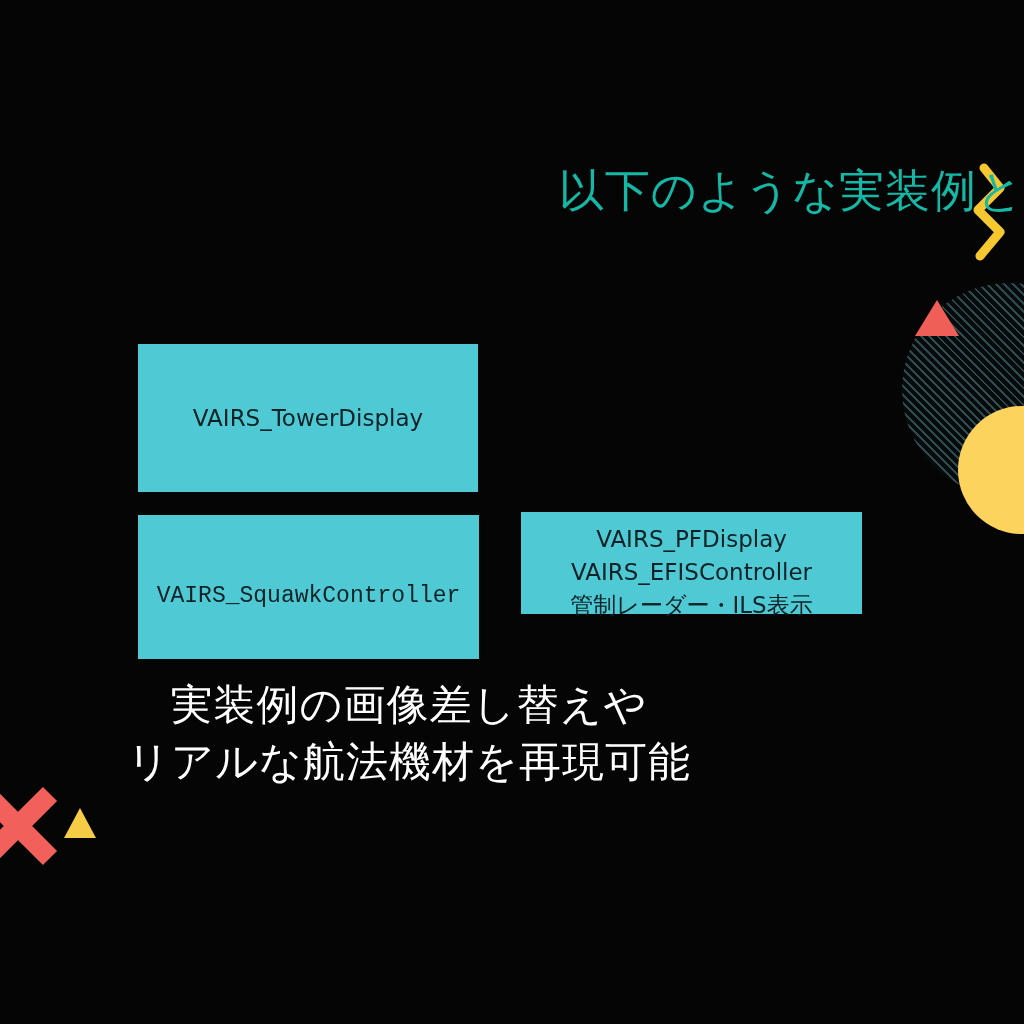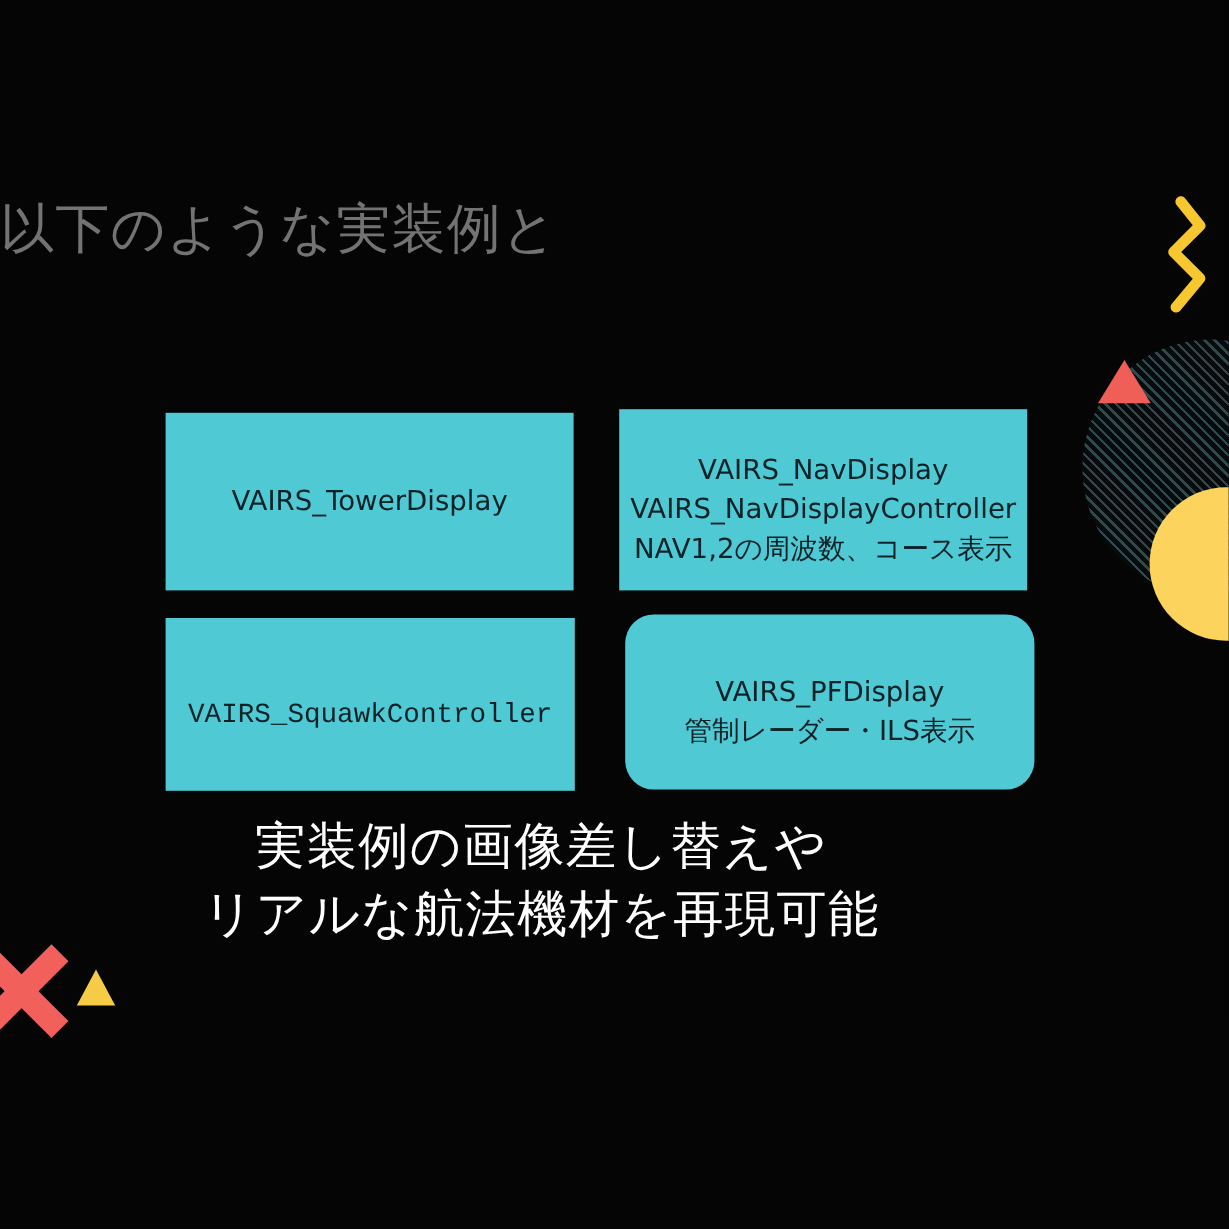--- a/index.html
+++ b/index.html
@@ -73,22 +73,22 @@
     border-right: 16px solid transparent;
     border-bottom: 30px solid #f6cb46;
   }
 
   
   #headline {
     position: absolute;
     left: 0;
     top: 160px;
     width: 1024px;
-    text-align: left;
-    color: #737373;
+    text-align: right;
+    color: #14b8a6;
     font-size: 45px;
     line-height: 62px;
     letter-spacing: 1px;
     font-weight: 400;
   }
   #headline .hl-line { display: block; white-space: nowrap; }
 
   
   .card {
     position: absolute;
@@ -101,38 +101,37 @@
     font-size: 23px;
     line-height: 33px;
     letter-spacing: 0px;
   }
   .card .card-lines { display: block; width: 100%; }
   .card .card-line { display: block; white-space: nowrap; }
 
   #card-tower       { left: 138px; top: 344px; width: 340px; height: 148px; }
   #card-nav         { left: 516px; top: 341px; width: 340px; height: 151px; }
   #card-squawk      { left: 138px; top: 515px; width: 341px; height: 144px; font-family: Liberation Mono, monospace; }
-  #card-pfd         { left: 521px; top: 512px; width: 341px; height: 146px; border-radius: 24px; }
+  #card-pfd         { left: 521px; top: 512px; width: 341px; height: 102px; }
 
   #card-nav    .card-lines,
   #card-squawk .card-lines,
   #card-pfd    .card-lines { transform: translateY(9px); }
 
   
   #footer-text {
     position: absolute;
     left: 0;
     top: 676px;
     width: 818px;
     text-align: center;
     color: #ffffff;
     font-size: 42px;
     line-height: 57px;
     letter-spacing: 1px;
-    padding-left: 42px;
   }
   #footer-text .ft-line { display: block; white-space: nowrap; }
 </style>
 </head>
 <body>
 
 <div id="slide">
 
   <svg class="deco" id="deco-squiggle" viewBox="0 0 52 100">
     <path d="M22 6 L38 26 L16 48 L38 70 L18 94" fill="none" stroke="#f6c72e" stroke-width="9" stroke-linecap="round" stroke-linejoin="round"></path>
@@ -154,37 +153,31 @@
   <div id="headline">
     <span class="hl-line">以下のような実装例と</span>
   </div>
 
   <div class="card" id="card-tower">
     <span class="card-lines">
       <span class="card-line">VAIRS_TowerDisplay</span>
     </span>
   </div>
 
-  <div class="card" id="card-nav">
-    <span class="card-lines">
-      <span class="card-line">VAIRS_NavDisplay</span>
-      <span class="card-line">VAIRS_NavDisplayController</span>
-      <span class="card-line">NAV1,2の周波数、コース表示</span>
-    </span>
-  </div>
 
   <div class="card" id="card-squawk">
     <span class="card-lines">
       <span class="card-line">VAIRS_SquawkController</span>
     </span>
   </div>
 
   <div class="card" id="card-pfd">
     <span class="card-lines">
       <span class="card-line">VAIRS_PFDisplay</span>
+      <span class="card-line">VAIRS_EFISController</span>
       <span class="card-line">管制レーダー・ILS表示</span>
     </span>
   </div>
 
   <div id="footer-text">
     <span class="ft-line">実装例の画像差し替えや</span>
     <span class="ft-line">リアルな航法機材を再現可能</span>
   </div>
 
 </div>

